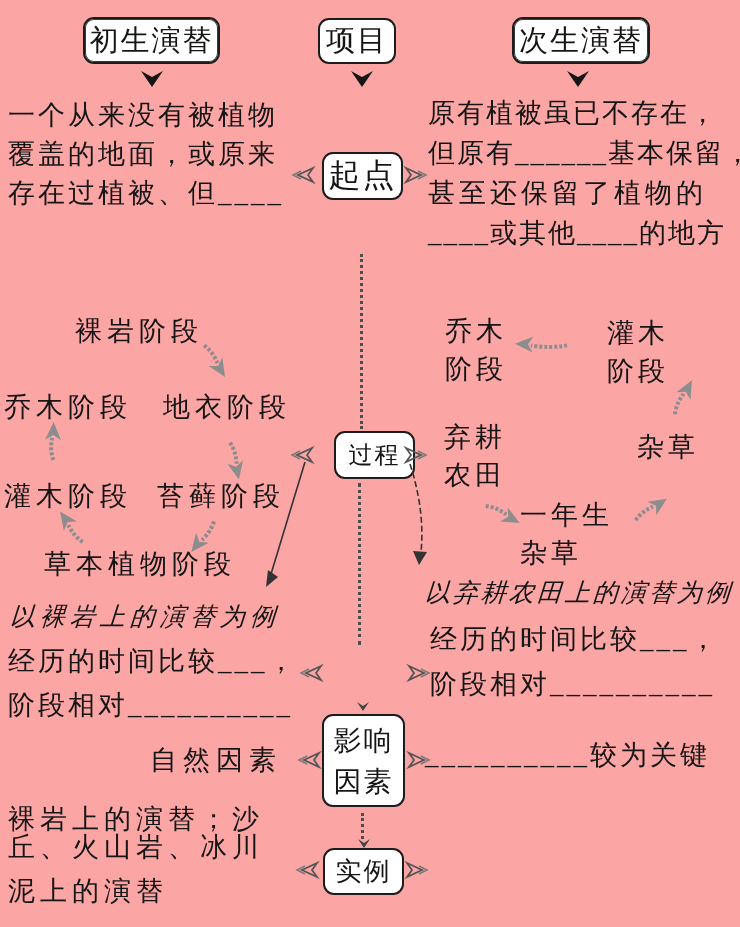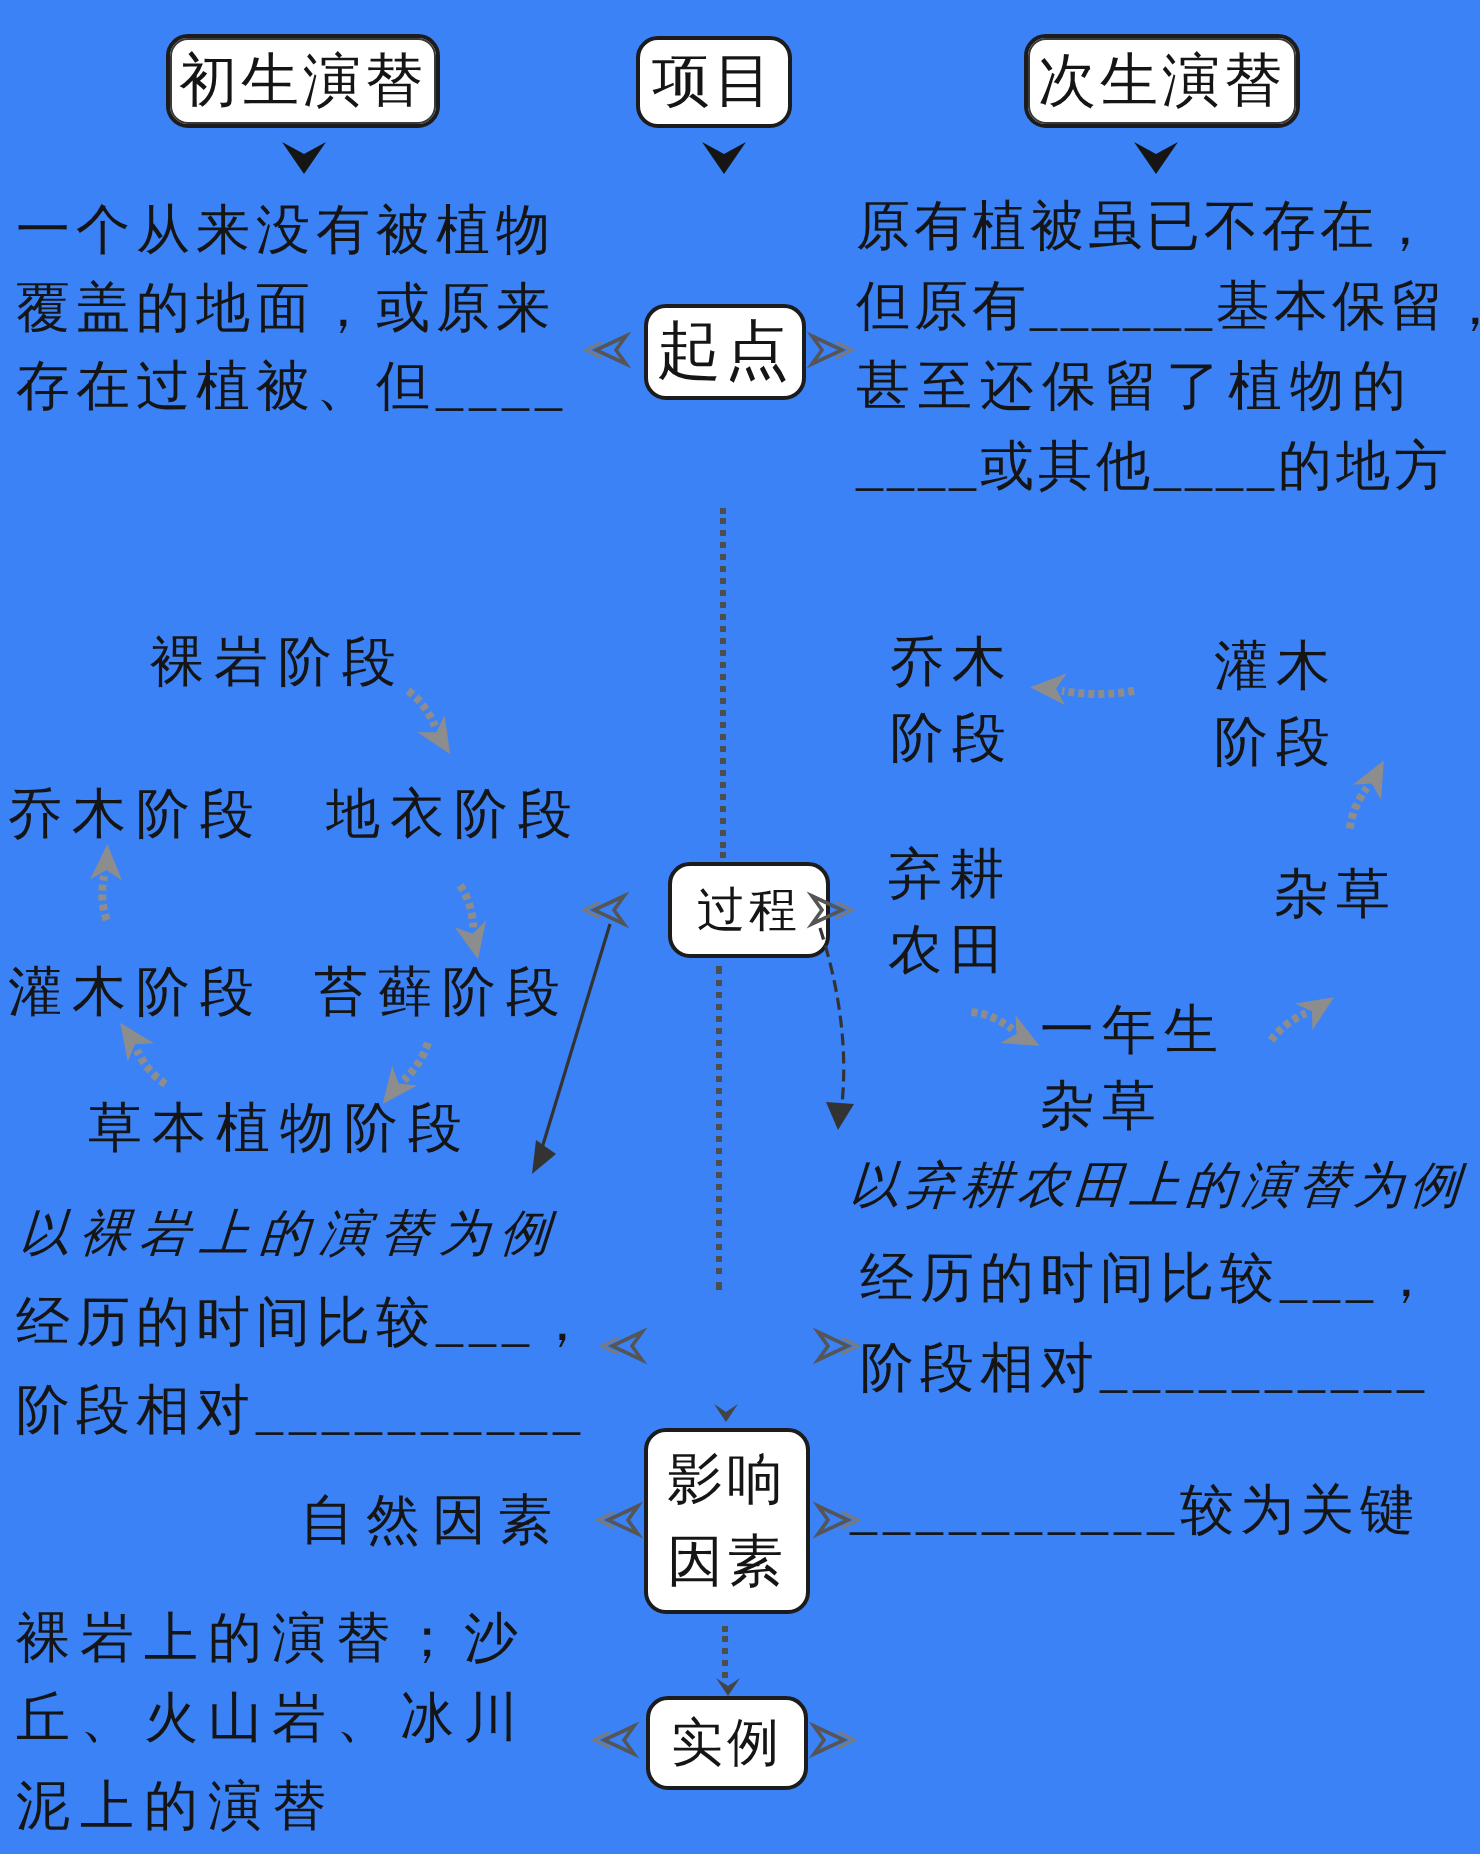--- a/index.html
+++ b/index.html
@@ -1,17 +1,17 @@
 <!DOCTYPE html>
 <html><head>
 <meta charset="utf-8">
 <style>
   html,body{margin:0;padding:0;background:#fff;}
   #canvas{
-    position:relative;width:740px;height:927px;background:#3b82f6;
+    position:relative;width:740px;height:927px;background:#fca5a5;
     font-family:"Liberation Serif","DejaVu Serif",serif;color:#151515;overflow:hidden;
   }
   .abs{position:absolute;}
   .txt{font-size:27px;letter-spacing:3px;white-space:nowrap;line-height:1;}
   .stage{font-size:27px;letter-spacing:5px;white-space:nowrap;line-height:1;}
   .stage2{font-size:27px;letter-spacing:4px;white-space:nowrap;line-height:38px;}
   .cbox{
     border:2.5px solid #1c1c1c;border-radius:11px;background:#fff;
     display:flex;align-items:center;justify-content:center;
     font-size:29px;letter-spacing:2px;white-space:nowrap;box-sizing:border-box;
@@ -206,21 +206,21 @@
 
   <div class="txt abs" style="left:150px;top:747px;letter-spacing:6px;">自然因素</div>
   <div class="txt abs" style="left:425px;top:742px;">__________较为关键</div>
 
   <div class="dotline abs" style="left:361px;top:813px;height:26px;"></div>
   <svg class="abs" style="left:355px;top:837px;" width="18" height="14" viewBox="0 0 18 14">
     <path d="M3 2 L9 11 L15 2 L9 6 Z" fill="#444"></path>
   </svg>
 
   <div class="abs" style="left:8px;top:806px;">
-    <div class="txt" style="margin-bottom:13px;letter-spacing:5px;">裸岩上的演替；沙</div>
+    <div class="txt" style="margin-bottom:1px;letter-spacing:5px;">裸岩上的演替；沙</div>
     <div class="txt" style="margin-bottom:17px;letter-spacing:5px;">丘、火山岩、冰川</div>
     <div class="txt" style="letter-spacing:5px;">泥上的演替</div>
   </div>
 
   <div class="cbox abs" style="left:323px;top:848px;width:81px;height:47px;font-size:26px;">
     <span>实例</span>
   </div>
   <svg class="abs" style="left:295px;top:860px;" width="24" height="20" viewBox="0 0 24 20">
     <path d="M22 3 L7 10 L22 17 L17 10 Z" fill="none" stroke="#555" stroke-width="1.8"></path>
     <path d="M10 6 L2 10 L10 14" fill="none" stroke="#7a7a7a" stroke-width="1.5"></path>

